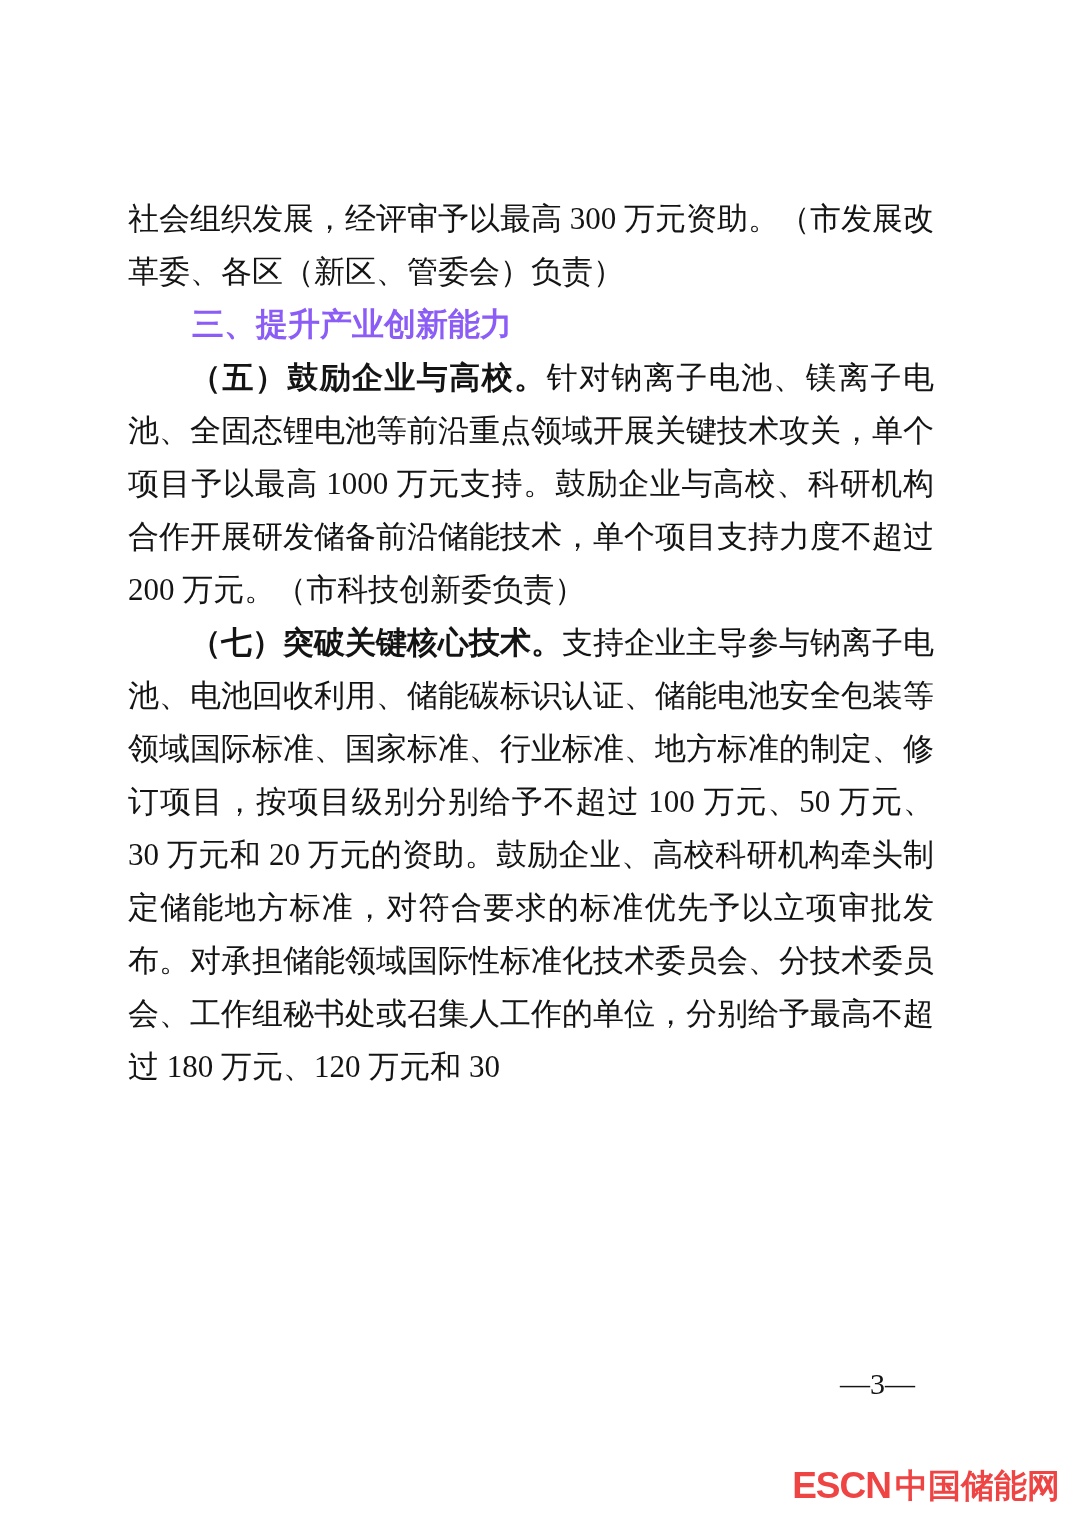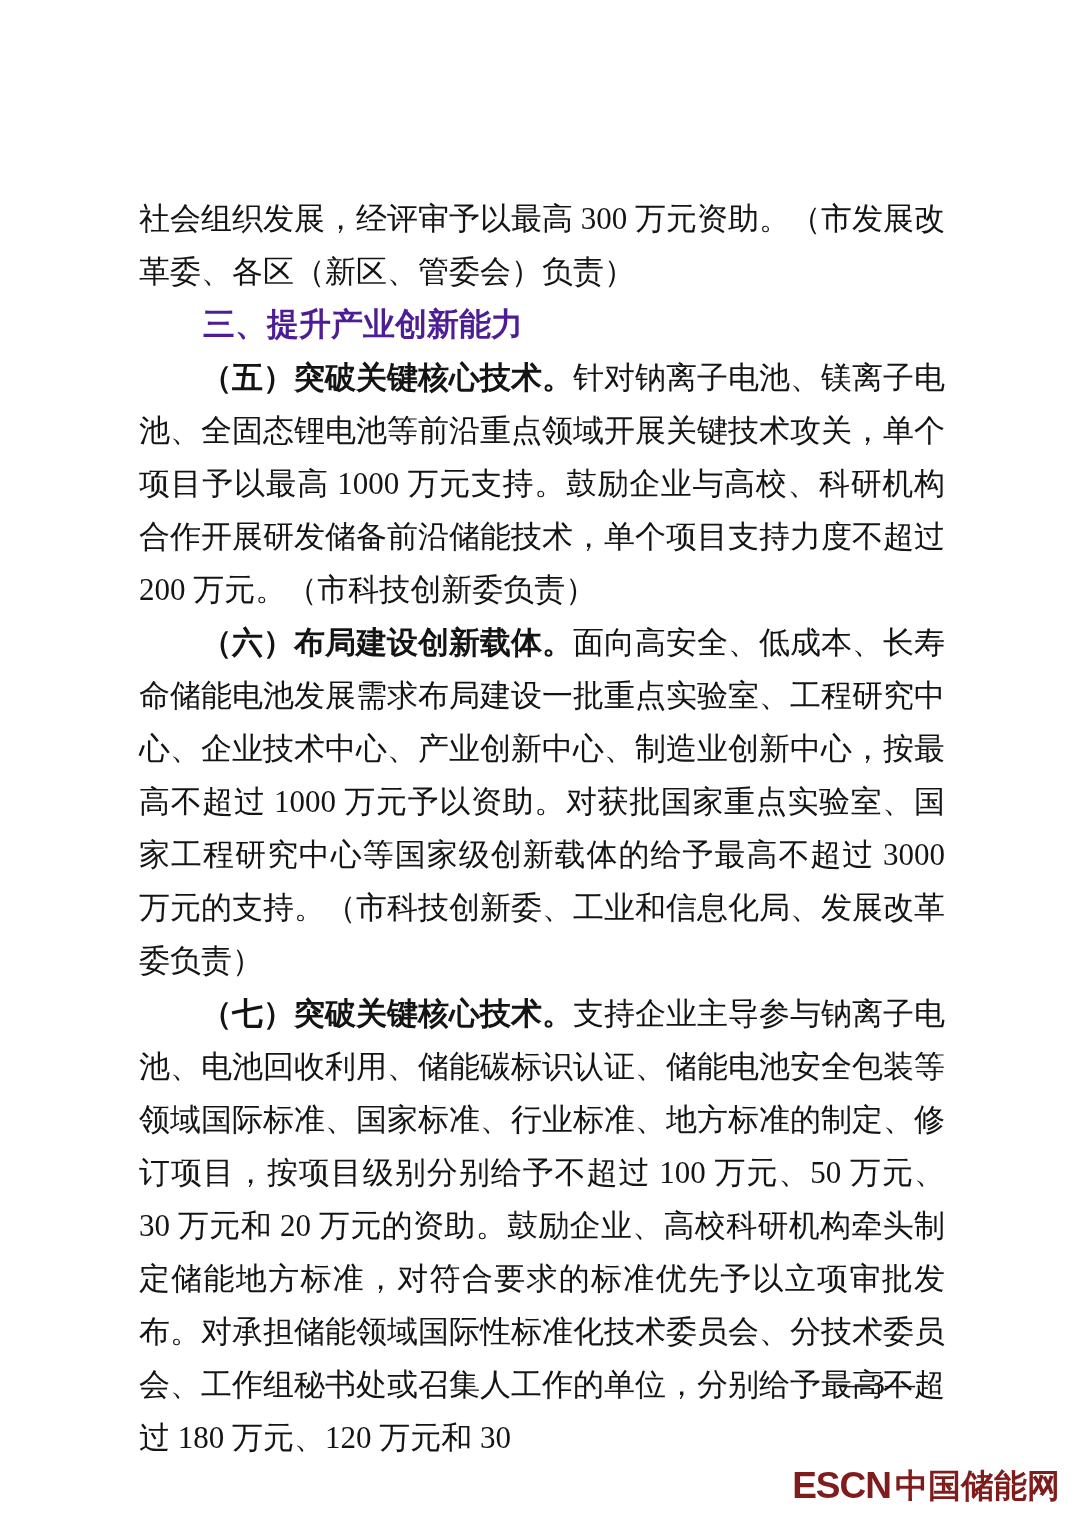--- a/index.html
+++ b/index.html
@@ -11,21 +11,21 @@
     position: relative;
     width: 1080px;
     height: 1528px;
     background: #ffffff;
     overflow: hidden;
     font-family: "Liberation Serif", "DejaVu Serif", serif;
     color: #141414;
   }
   .content {
     position: absolute;
-    left: 139px;
+    left: 128px;
     top: 192px;
     width: 806px;
   }
   .para {
     margin: 0;
     font-size: 31px;
     line-height: 53px;
     text-align: justify;
     text-justify: inter-ideograph;
     letter-spacing: 0;
@@ -39,21 +39,21 @@
   .lead {
     font-weight: bold;
   }
   .heading {
     margin: 0;
     font-size: 32px;
     line-height: 53px;
     font-weight: bold;
     text-indent: 2em;
     font-family: "Liberation Sans", "DejaVu Sans", sans-serif;
-    color: #4c1d95;
+    color: #8b5cf6;
   }
   .page-number {
     position: absolute;
     top: 1368px;
     right: 165px;
     font-size: 30px;
     line-height: 32px;
     color: #141414;
     font-family: "Liberation Serif", "DejaVu Serif", serif;
   }
@@ -83,27 +83,26 @@
 <body>
 
 <main class="page">
 
   <section class="content">
 
     <p class="para continuation">社会组织发展，经评审予以最高 300 万元资助。（市发展改革委、各区（新区、管委会）负责）</p>
 
     <h2 class="heading">三、提升产业创新能力</h2>
 
-    <p class="para item"><span class="lead">（五）突破关键核心技术。</span><span>针对钠离子电池、镁离子电池、全固态锂电池等前沿重点领域开展关键技术攻关，单个项目予以最高 1000 万元支持。鼓励企业与高校、科研机构合作开展研发储备前沿储能技术，单个项目支持力度不超过 200 万元。（市科技创新委负责）</span></p>
+    <p class="para item"><span class="lead">（五）鼓励企业与高校。</span><span>针对钠离子电池、镁离子电池、全固态锂电池等前沿重点领域开展关键技术攻关，单个项目予以最高 1000 万元支持。鼓励企业与高校、科研机构合作开展研发储备前沿储能技术，单个项目支持力度不超过 200 万元。（市科技创新委负责）</span></p>
 
-    <p class="para item"><span class="lead">（六）布局建设创新载体。</span><span>面向高安全、低成本、长寿命储能电池发展需求布局建设一批重点实验室、工程研究中心、企业技术中心、产业创新中心、制造业创新中心，按最高不超过 1000 万元予以资助。对获批国家重点实验室、国家工程研究中心等国家级创新载体的给予最高不超过 3000 万元的支持。（市科技创新委、工业和信息化局、发展改革委负责）</span></p>
 
     <p class="para item"><span class="lead">（七）突破关键核心技术。</span><span>支持企业主导参与钠离子电池、电池回收利用、储能碳标识认证、储能电池安全包装等领域国际标准、国家标准、行业标准、地方标准的制定、修订项目，按项目级别分别给予不超过 100 万元、50 万元、30 万元和 20 万元的资助。鼓励企业、高校科研机构牵头制定储能地方标准，对符合要求的标准优先予以立项审批发布。对承担储能领域国际性标准化技术委员会、分技术委员会、工作组秘书处或召集人工作的单位，分别给予最高不超过 180 万元、120 万元和 30</span></p>
 
   </section>
 
   <div class="page-number">—3—</div>
 
-  <div class="logo" style="color: #7f1d1d;">
+  <div class="logo" style="color: #ef4444;">
     <span class="logo-escn">ESCN</span><span class="logo-cn">中国储能网</span>
   </div>
 
 </main>
 
 </body></html>

